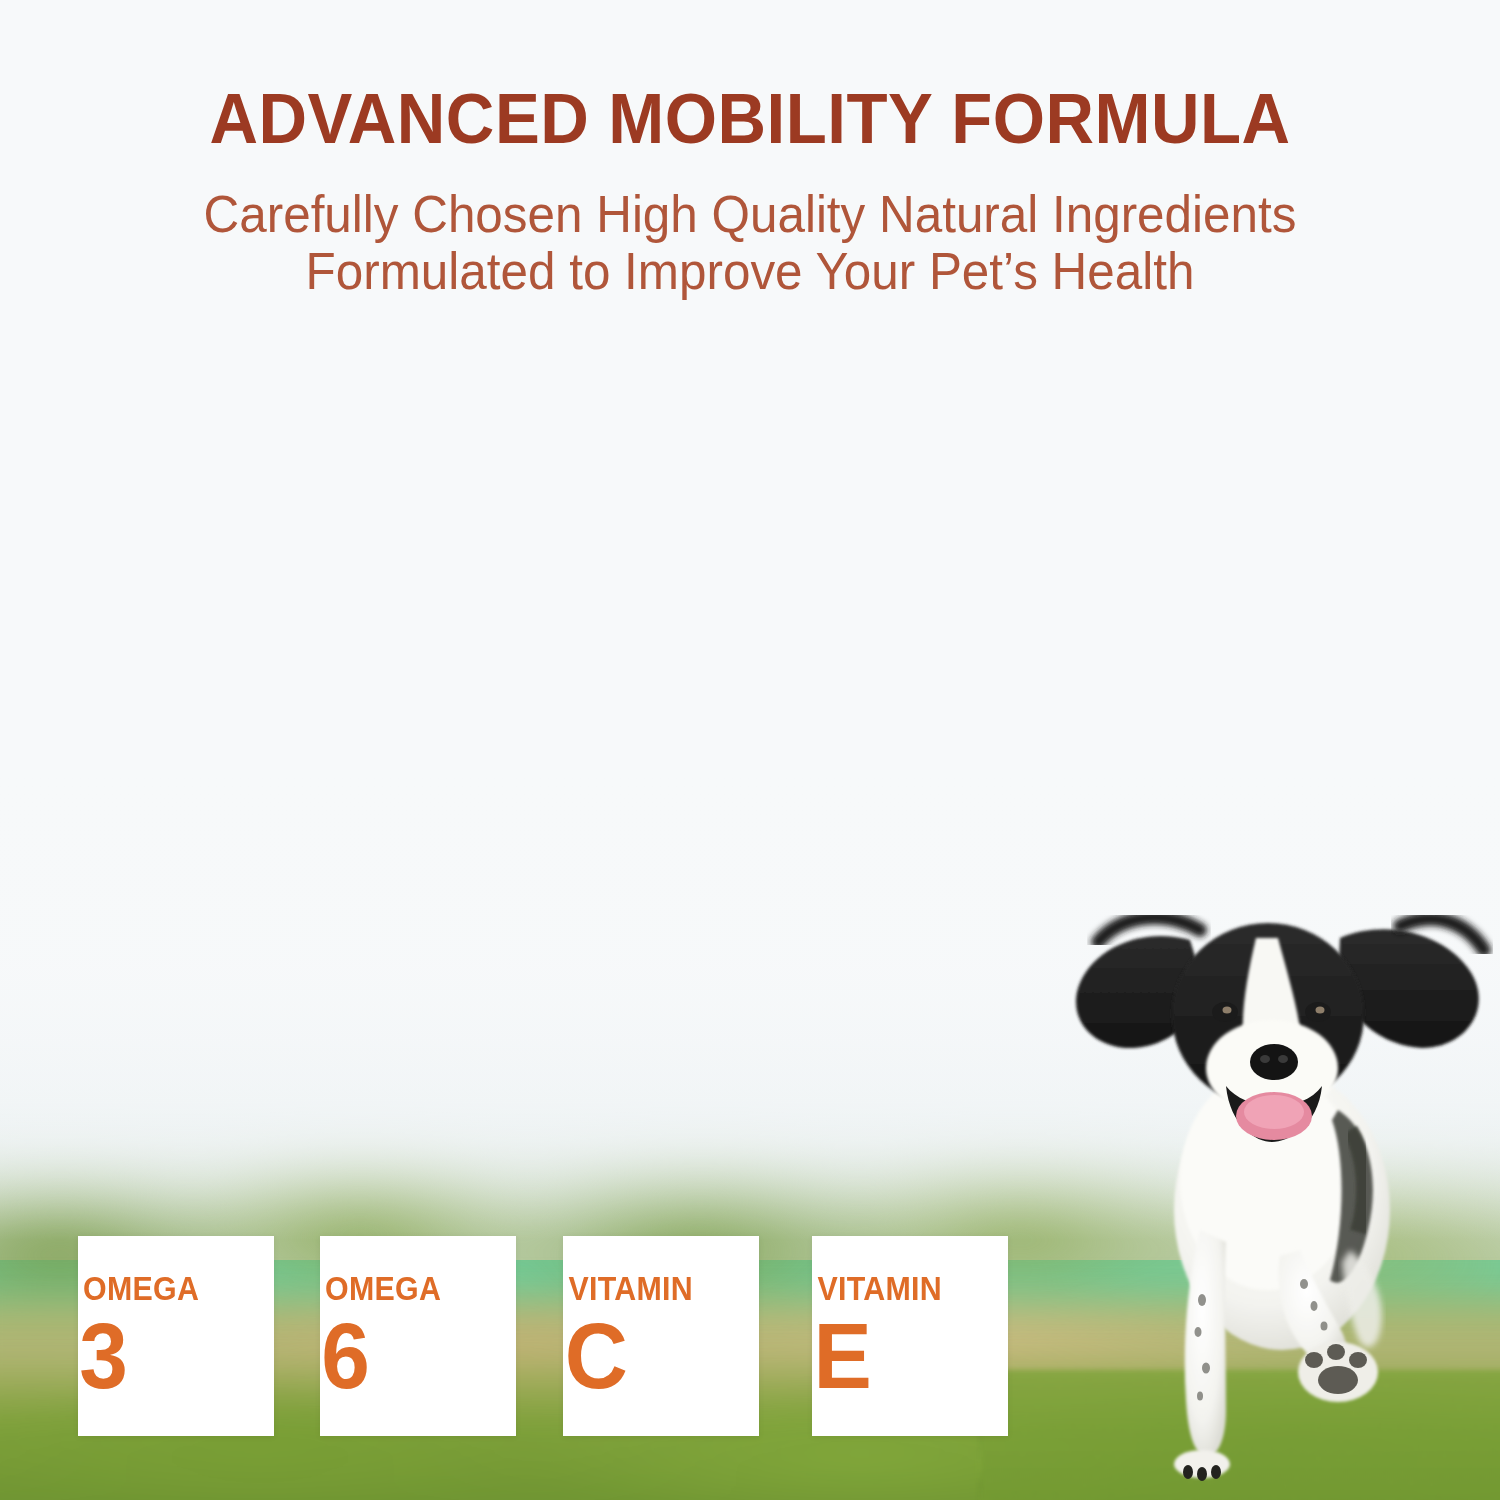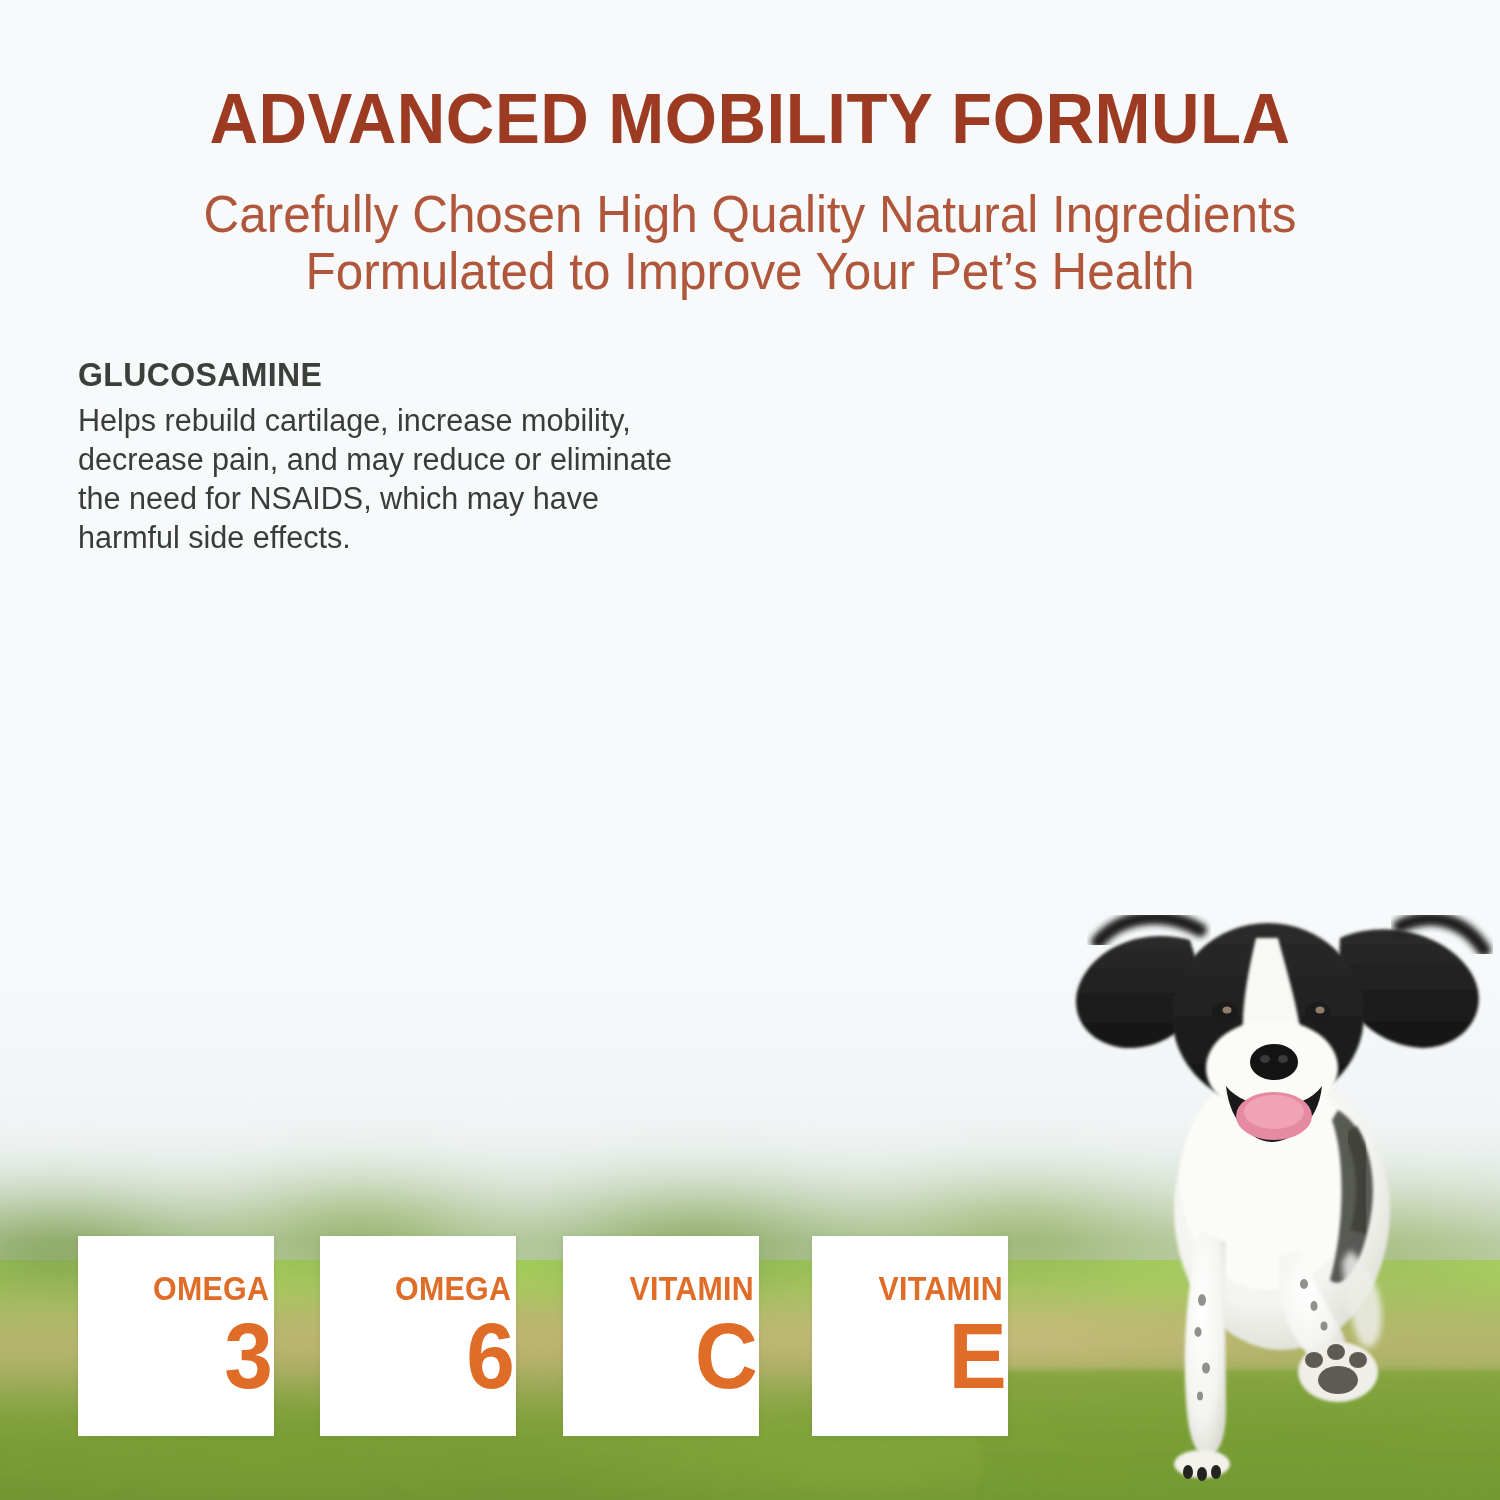--- a/index.html
+++ b/index.html
@@ -8,21 +8,21 @@
     width:1500px; height:1500px;
     overflow:hidden;
     background:#f6f8f9;
     font-family:"Liberation Sans", sans-serif;
   }
 
   #page {
     position:relative;
     width:1500px; height:1500px;
     overflow:hidden;
-    background:#bef264;
+    background:#5eead4;
   }
 
   
   .photo-layer { position:absolute; left:0; top:0; width:1500px; height:1500px; overflow:hidden; }
 
   
   .sky {
     position:absolute; left:0; top:0; width:1500px; height:1260px;
     background:linear-gradient(180deg,
        #f7f9fa 0%, #f5f8fa 45%, #eef3f5 72%, #e7eef0 88%, #e2ebec 100%);
@@ -128,21 +128,21 @@
     transform-origin:left center;
   }
 
   
   .badges { position:absolute; left:78px; top:1236px; width:940px; height:200px; }
   .badge {
     position:absolute; top:0;
     width:196px; height:200px;
     background:#ffffff;
     display:flex; flex-direction:column;
-    align-items:flex-end; justify-content:center;
+    align-items:flex-start; justify-content:center;
     box-shadow:0 1px 6px rgba(0,0,0,.07);
   }
   .badge:nth-child(1) { left:0px;   }
   .badge:nth-child(2) { left:242px; }
   .badge:nth-child(3) { left:485px; }
   .badge:nth-child(4) { left:734px; }
 
   .badge-label {
     font-size:33px;
     font-weight:bold;
@@ -262,24 +262,20 @@
 
   <div class="headline">ADVANCED MOBILITY FORMULA</div>
 
   <div class="subhead">
     <span>Carefully Chosen High Quality Natural Ingredients</span>
     <span>Formulated to Improve Your Pet’s Health</span>
   </div>
 
   <div class="col col-left">
 
-    <div class="sec">
-      <div class="sec-title">GLUCOSAMINE</div>
-      <div class="sec-body">Helps rebuild cartilage, increase mobility, decrease pain, and may reduce or eliminate the need for NSAIDS, which may have harmful side effects.</div>
-    </div>
 
 
 
   </div>
 
   <div class="col col-right">
 
 
 
   </div>

